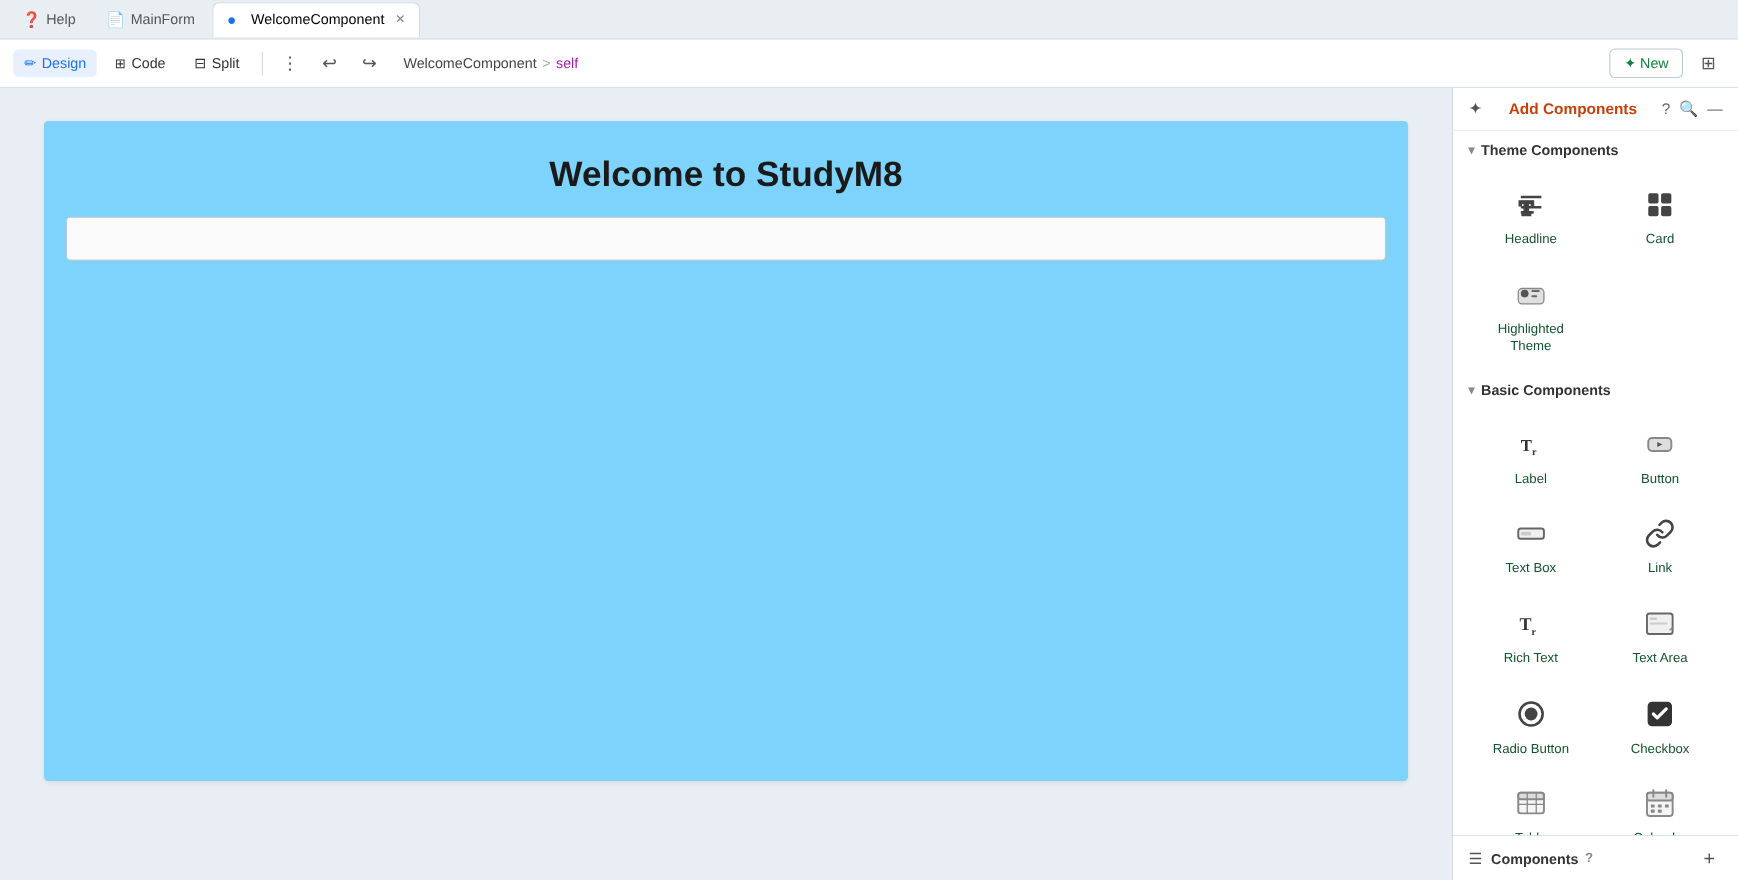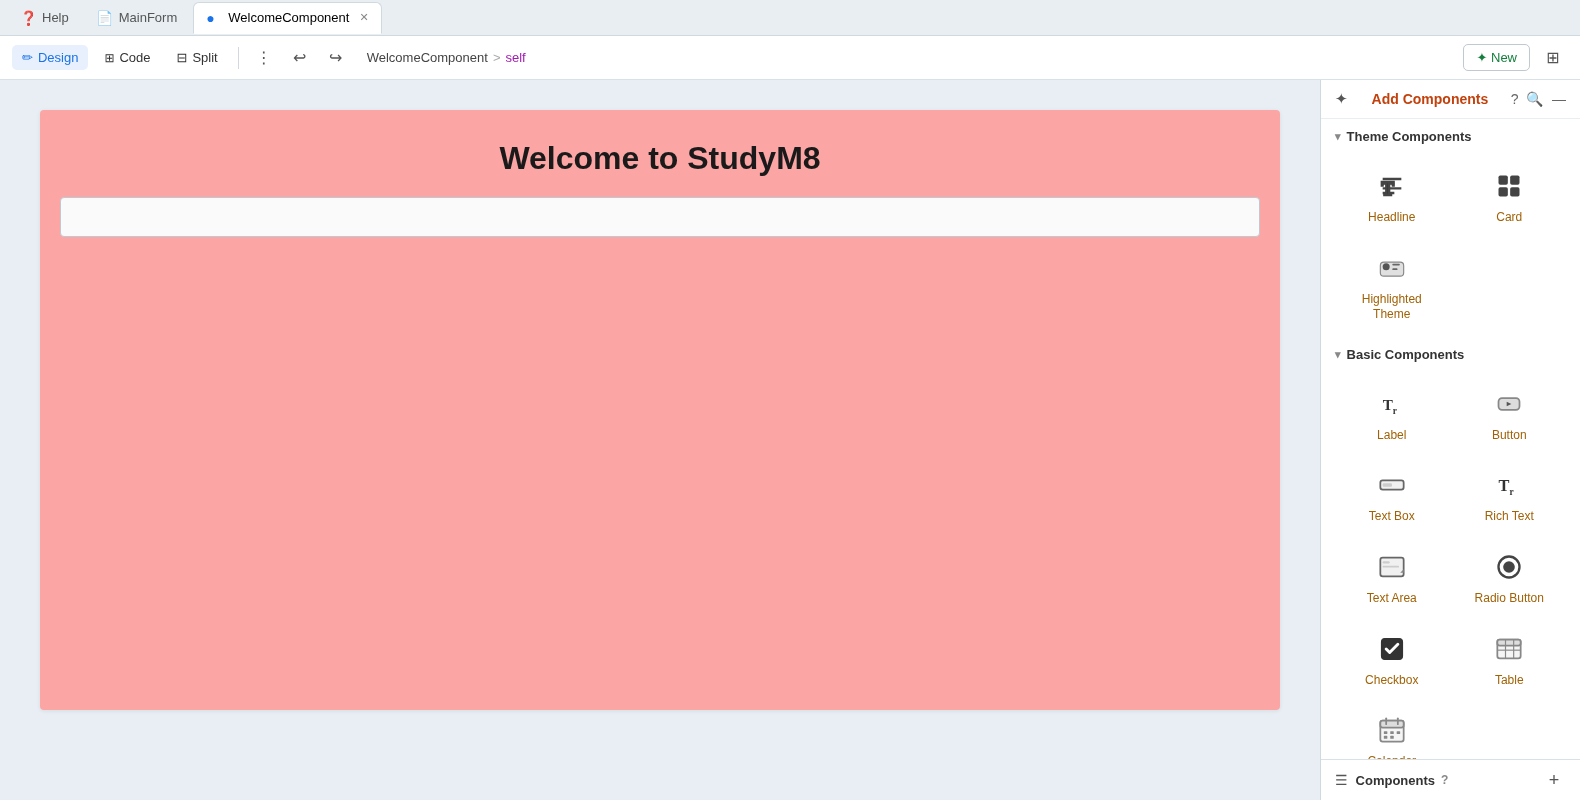--- a/index.html
+++ b/index.html
@@ -108,21 +108,21 @@
     }
 
     
     .canvas-area {
       flex: 1;
       background: #e8eef3;
       overflow: auto;
       padding: 30px 40px;
     }
     .canvas-content {
-      background: #fca5a5;
+      background: #7dd3fc;
       min-height: 600px;
       border-radius: 4px;
       box-shadow: 0 1px 4px rgba(0,0,0,0.08);
     }
     .canvas-title {
       text-align: center;
       padding: 30px 20px 20px;
       font-size: 32px;
       font-weight: 700;
       color: #1a1a1a;
@@ -207,21 +207,21 @@
       font-size: 22px;
       color: #444;
       width: 36px;
       height: 36px;
       display: flex;
       align-items: center;
       justify-content: center;
     }
     .comp-label {
       font-size: 12px;
-      color: #a16207;
+      color: #14532d;
       text-align: center;
       line-height: 1.3;
     }
 
     
     .bottom-bar {
       display: flex;
       align-items: center;
       padding: 8px 14px;
       border-top: 1px solid #d8e0e8;
@@ -389,20 +389,29 @@
         <div class="component-item">
           <div class="comp-icon">
             <svg viewBox="0 0 24 24" width="28" height="28">
               <rect x="2" y="8" width="20" height="8" rx="2" fill="#f0f0f0" stroke="#666" stroke-width="1.5"></rect>
               <rect x="4" y="10.5" width="8" height="3" rx="1" fill="#ccc"></rect>
             </svg>
           </div>
           <span class="comp-label">Text Box</span>
         </div>
 
+        <div class="component-item">
+          <div class="comp-icon">
+            <svg viewBox="0 0 24 24" width="28" height="28" fill="none" stroke="#444" stroke-width="2" stroke-linecap="round">
+              <path d="M10 13a5 5 0 0 0 7.54.54l3-3a5 5 0 0 0-7.07-7.07l-1.72 1.71"></path>
+              <path d="M14 11a5 5 0 0 0-7.54-.54l-3 3a5 5 0 0 0 7.07 7.07l1.71-1.71"></path>
+            </svg>
+          </div>
+          <span class="comp-label">Link</span>
+        </div>
 
         <div class="component-item">
           <div class="comp-icon">
             <svg viewBox="0 0 24 24" width="28" height="28" fill="none">
               <text x="3" y="17" font-size="14" fill="#333" font-weight="bold" font-family="serif">T<tspan font-size="8" baseline-shift="-3">r</tspan></text>
             </svg>
           </div>
           <span class="comp-label">Rich Text</span>
         </div>
 

